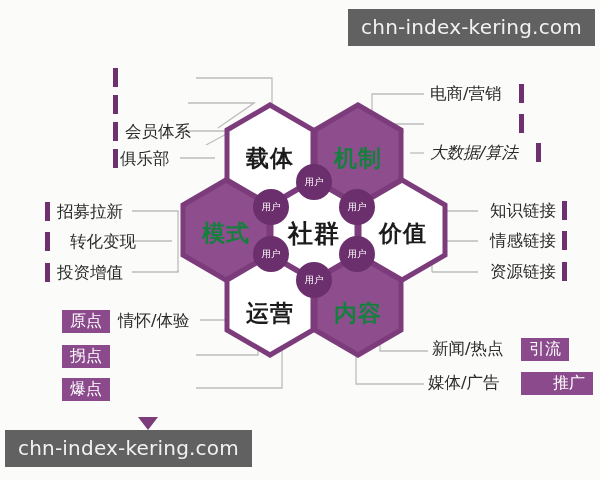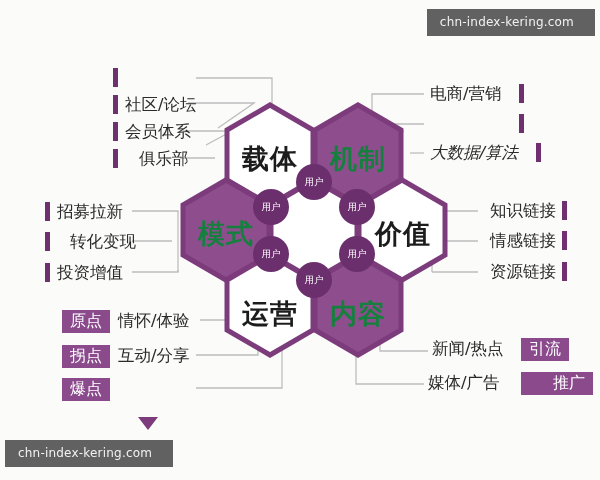--- a/index.html
+++ b/index.html
@@ -14,23 +14,23 @@
     background: #fbfbfa;
     font-family: "DejaVu Sans", "Liberation Sans", sans-serif;
     overflow: hidden;
   }
 
   
   .watermark {
     position: absolute;
     background: #616161;
     color: #f2f2f2;
-    font-size: 12px;
+    font-size: 20px;
     letter-spacing: .2px;
-    padding: 6px 21px 7px 13px;
+    padding: 6px 13px 7px 13px;
     white-space: nowrap;
     font-family: "DejaVu Sans", "Liberation Sans", sans-serif;
   }
   #wm-top { right: 5px; top: 9px; }
   #wm-bottom { left: 5px; bottom: 13px; }
 
   .arrow-down {
     position: absolute;
     left: 138px;
     bottom: 50px;
@@ -65,21 +65,21 @@
     font-size: 16px;
     padding: 3px 8px 4px 8px;
     white-space: nowrap;
     line-height: 1;
     font-family: "DejaVu Sans", "Liberation Sans", sans-serif;
   }
 
   
   .hextxt {
     position: absolute;
-    font-size: 27px;
+    font-size: 23px;
     font-weight: bold;
     letter-spacing: 1px;
     white-space: nowrap;
     transform: translate(-50%, -50%);
     line-height: 1;
     font-family: "DejaVu Sans", "Liberation Sans", sans-serif;
   }
   .hextxt.dark { color: #1c1c1c; }
   .hextxt.light { color: #15803d; }
   .usertxt {
@@ -160,47 +160,46 @@
     <circle cx="357" cy="254" r="18" fill="#6b2f6d"></circle>
     <circle cx="314" cy="280" r="18" fill="#6b2f6d"></circle>
   </svg>
 
   <div class="hextxt dark" style="left:270px; top:158px;">载体</div>
   <div class="hextxt light" style="left:358px; top:158px;">机制</div>
   <div class="hextxt light" style="left:226px; top:233px;">模式</div>
   <div class="hextxt dark" style="left:403px; top:233px;">价值</div>
   <div class="hextxt dark" style="left:270px; top:313px;">运营</div>
   <div class="hextxt light" style="left:358px; top:313px;">内容</div>
+  <div class="hextxt dark" style="left:314px; top:233px; font-size:25px;">社群</div>
 
   <div class="usertxt" style="left:314px; top:182px;">用户</div>
   <div class="usertxt" style="left:271px; top:207px;">用户</div>
   <div class="usertxt" style="left:357px; top:207px;">用户</div>
   <div class="usertxt" style="left:271px; top:254px;">用户</div>
   <div class="usertxt" style="left:357px; top:254px;">用户</div>
   <div class="usertxt" style="left:314px; top:280px;">用户</div>
 
   <div class="bar" style="left:113px; top:68px;"></div>
   <div class="bar" style="left:113px; top:95px;"></div>
-  <div class="lbl" style="left:125px; top:97px;">社区/论坛</div>
   <div class="bar" style="left:113px; top:122px;"></div>
   <div class="lbl" style="left:125px; top:124px;">会员体系</div>
   <div class="bar" style="left:113px; top:149px;"></div>
-  <div class="lbl" style="left:139px; top:151px;">俱乐部</div>
+  <div class="lbl" style="left:120px; top:151px;">俱乐部</div>
 
   <div class="bar" style="left:45px; top:202px;"></div>
   <div class="lbl" style="left:57px; top:204px;">招募拉新</div>
   <div class="bar" style="left:45px; top:232px;"></div>
   <div class="lbl" style="left:70px; top:234px;">转化变现</div>
   <div class="bar" style="left:45px; top:263px;"></div>
   <div class="lbl" style="left:57px; top:265px;">投资增值</div>
 
   <div class="badge" style="left:62px; top:310px;">原点</div>
   <div class="lbl" style="left:118px; top:313px;">情怀/体验</div>
   <div class="badge" style="left:62px; top:345px;">拐点</div>
-  <div class="lbl" style="left:118px; top:348px;">互动/分享</div>
   <div class="badge" style="left:62px; top:378px;">爆点</div>
 
   <div class="lbl" style="left:430px; top:86px;">电商/营销</div>
   <div class="bar" style="left:519px; top:84px;"></div>
   <div class="bar" style="left:519px; top:114px;"></div>
   <div class="lbl" style="left:430px; top:145px;font-style:italic;">大数据/算法</div>
   <div class="bar" style="left:536px; top:143px;"></div>
 
   <div class="lbl" style="left:490px; top:203px;">知识链接</div>
   <div class="bar" style="left:562px; top:201px;"></div>

